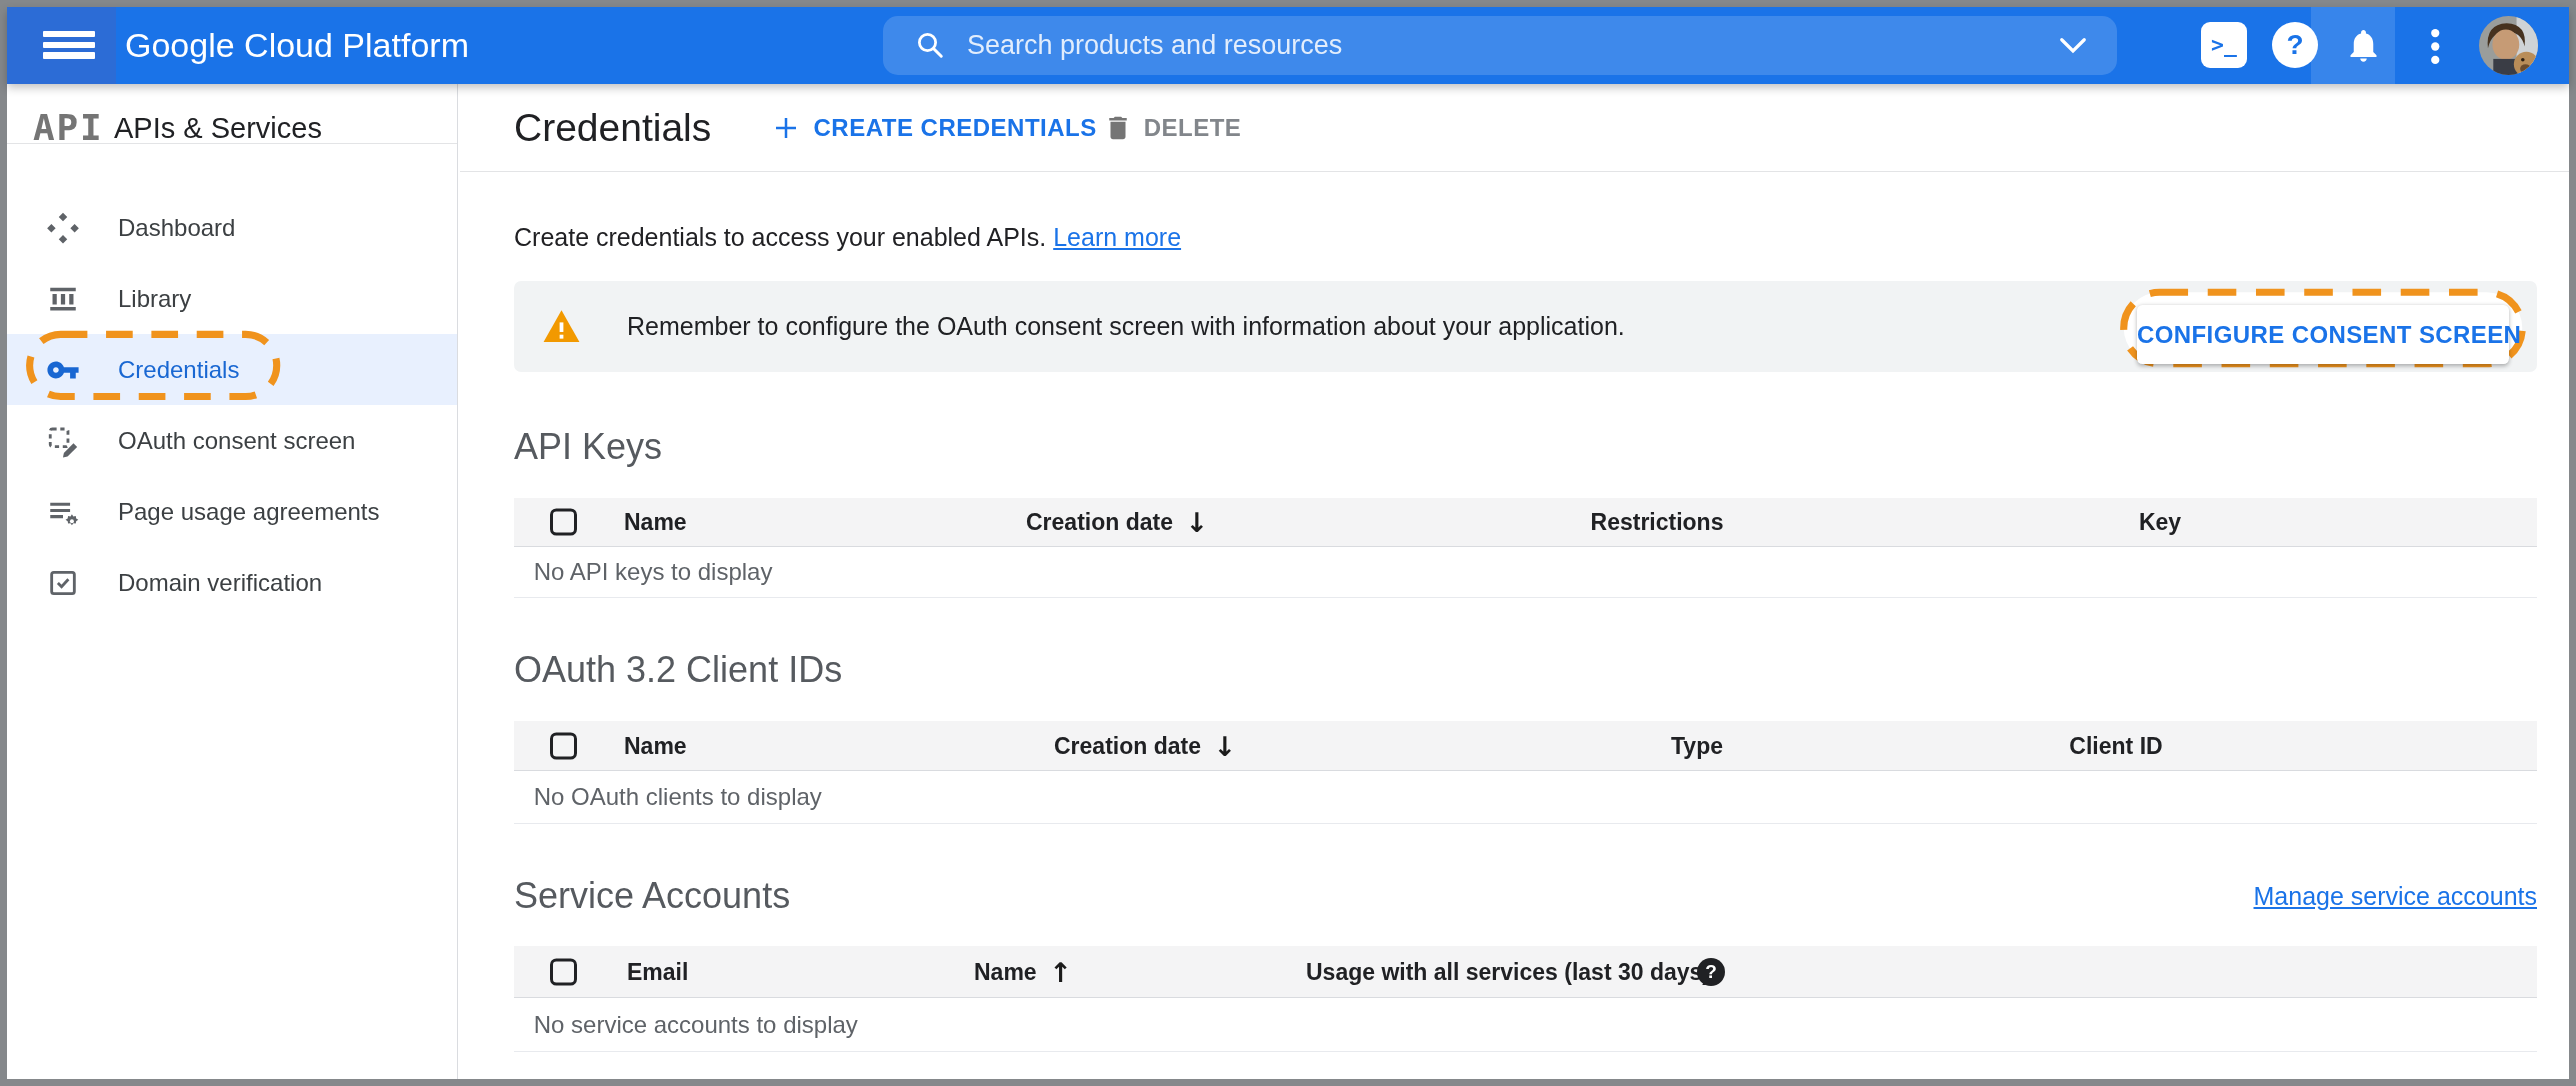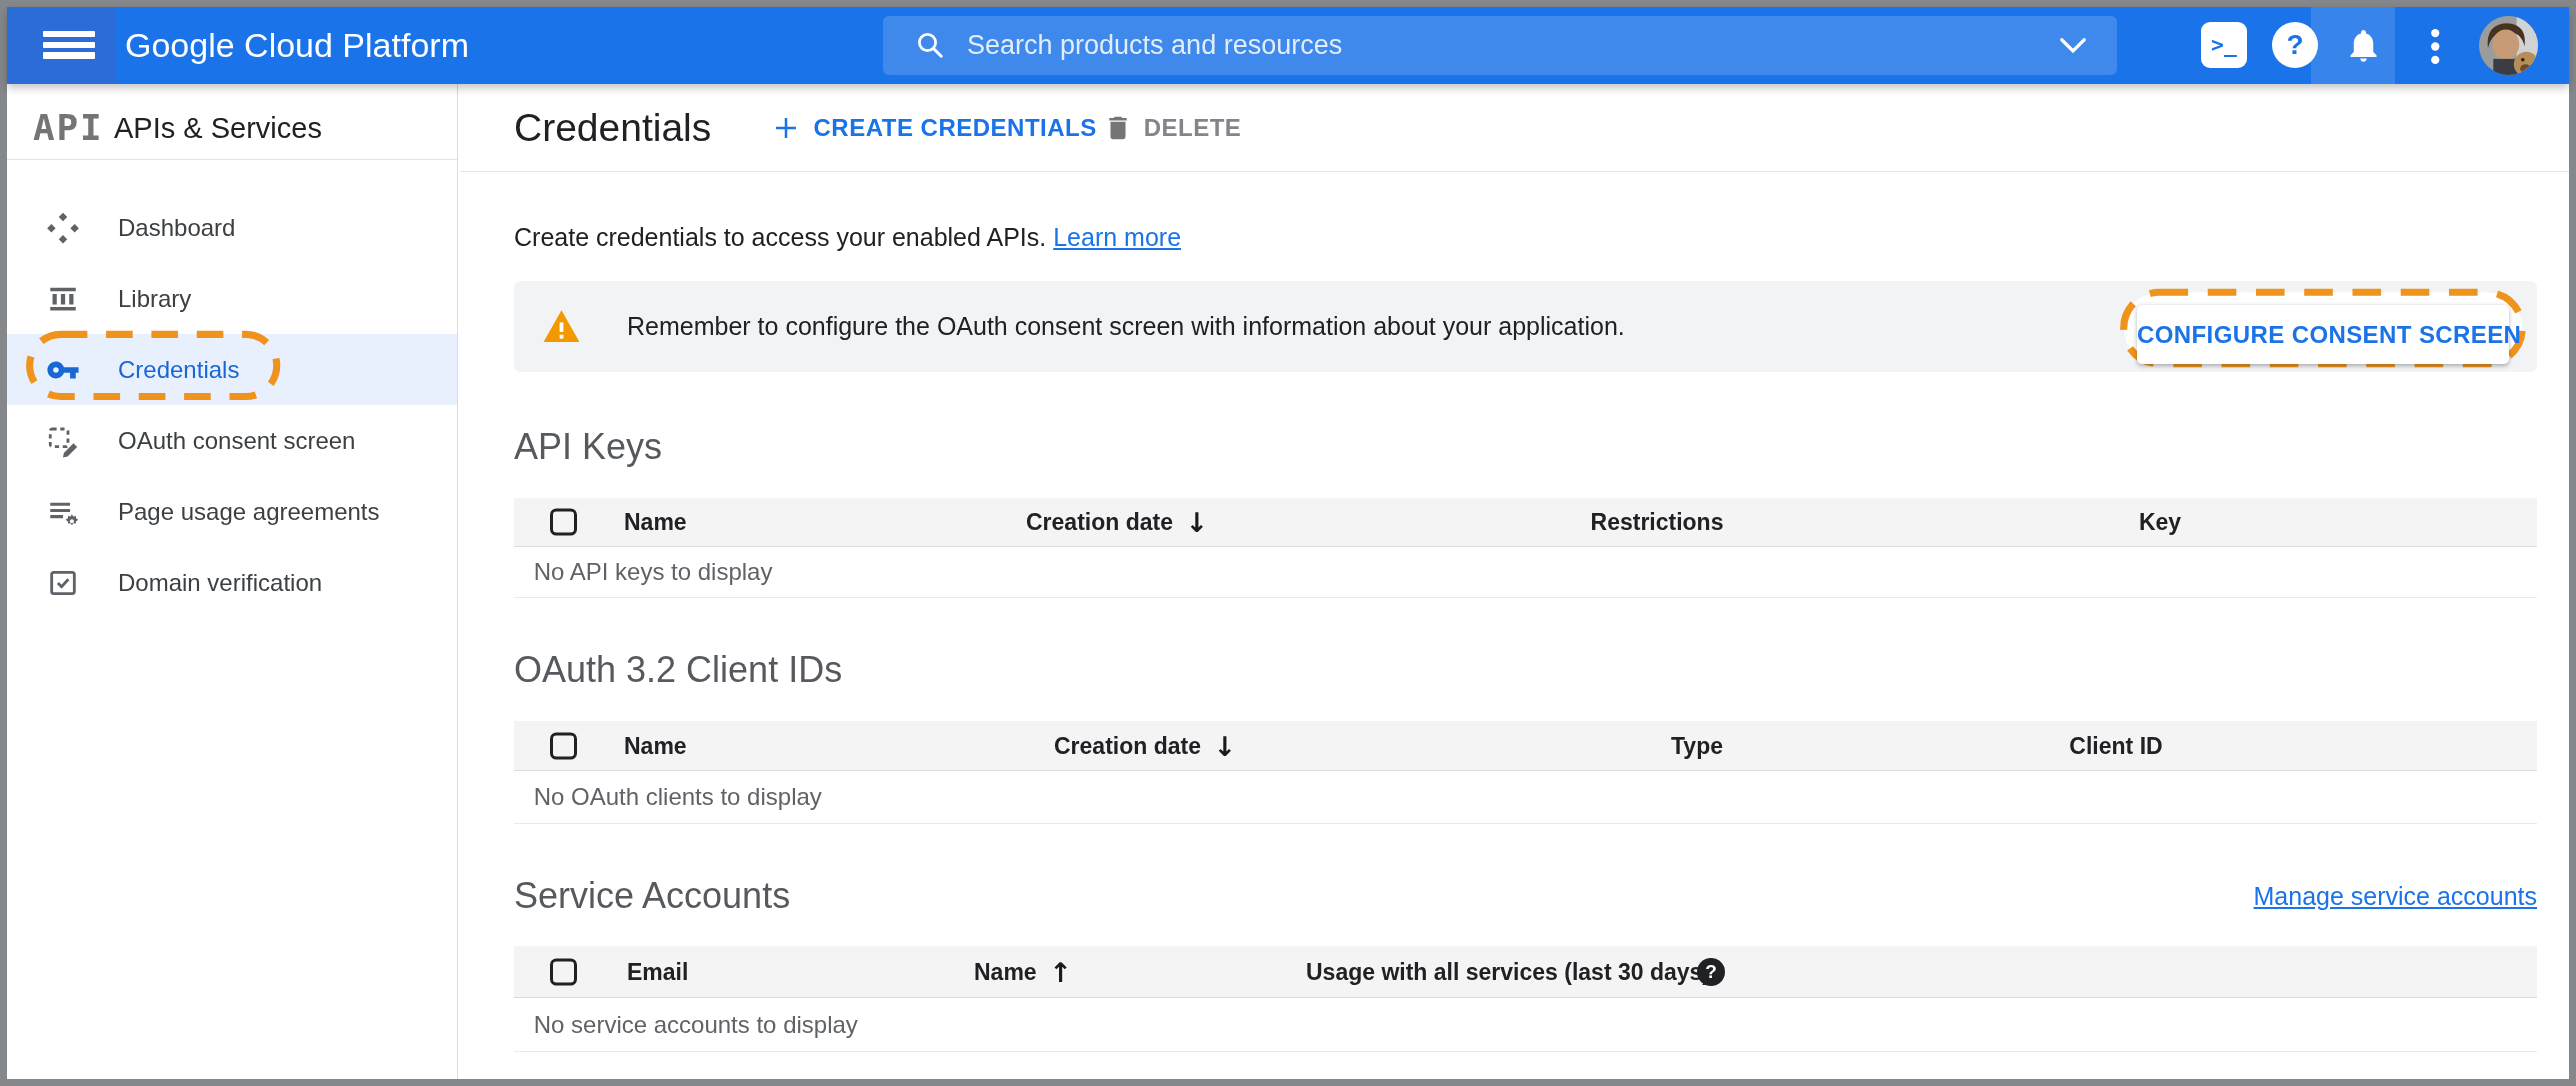--- a/index.html
+++ b/index.html
@@ -10,36 +10,36 @@
   
   .topbar{position:absolute;left:0;top:0;width:2562px;height:77px;background:#1a73e8;box-shadow:0 3.6px 9px rgba(0,0,0,.25);z-index:30;}
   .menu-panel{position:absolute;left:0;top:0;width:109px;height:77px;background:#2c6cd6;}
   .hamburger{position:absolute;left:36px;top:24px;width:52px;height:29px;cursor:pointer;}
   .hamburger i{position:absolute;left:0;width:52px;height:6.3px;background:#fff;border-radius:0.9px;}
   .hamburger i:nth-child(1){top:0;} .hamburger i:nth-child(2){top:10.7px;} .hamburger i:nth-child(3){top:21.4px;}
   .gcp-logo{position:absolute;left:118px;top:0;height:77px;line-height:77px;color:#fff;font-size:34px;white-space:nowrap;}
   .project-sel{position:absolute;left:490px;top:0;height:77px;display:flex;align-items:center;cursor:pointer;}
   .project-sel .plabel{color:#fff;font-size:27px;margin-left:9px;white-space:nowrap;}
   .project-sel .caret{margin-left:19.7px;margin-top:3.6px;}
-  .searchbox{position:absolute;left:876px;top:9px;width:1234px;height:59px;background:rgba(255,255,255,.16);border-radius:6px;}
+  .searchbox{position:absolute;left:876px;top:9px;width:1234px;height:59px;background:rgba(255,255,255,.16);border-radius:15px;}
   .searchbox .mag{position:absolute;left:32px;top:14.3px;}
   .searchbox input{position:absolute;left:82px;top:0;width:1054px;height:59px;background:transparent;border:none;outline:none;color:#fff;font-size:27px;font-family:"Liberation Sans",sans-serif;}
   .searchbox input::placeholder{color:rgba(255,255,255,.85);opacity:1;}
   .searchbox .sb-caret{position:absolute;left:1175px;top:21.4px;}
   .bell-band{position:absolute;left:2304px;top:0;width:84px;height:77px;background:rgba(255,255,255,.13);}
   .tb-icon{position:absolute;top:15px;width:46px;height:46px;}
   .shell{left:2194px;background:#fff;border-radius:9px;color:#1a73e8;font-family:"DejaVu Sans Mono",monospace;font-weight:bold;font-size:21.4px;text-align:center;line-height:45px;cursor:pointer;}
   .helpc{left:2265px;background:#fff;border-radius:50%;color:#1a73e8;font-weight:bold;font-size:28px;text-align:center;line-height:46px;cursor:pointer;}
   .bell{position:absolute;left:2337px;top:19px;cursor:pointer;}
   .dots{position:absolute;left:2422px;top:19.7px;cursor:pointer;}
   .avatar{position:absolute;left:2472px;top:9px;width:59px;height:59px;border-radius:50%;overflow:hidden;cursor:pointer;}
 
   
   .sidebar{position:absolute;left:0;top:77px;width:451px;height:995px;background:#fff;border-right:1.8px solid #dadce0;z-index:5;}
-  .sb-head{position:absolute;left:0;top:0;width:100%;height:76px;border-bottom:1.8px solid #e3e4e6;}
+  .sb-head{position:absolute;left:0;top:0;width:100%;height:60px;border-bottom:1.8px solid #e3e4e6;}
   .api-logo{position:absolute;left:26px;top:0;height:88px;line-height:88px;font-family:"DejaVu Sans Mono",monospace;font-weight:bold;font-size:36px;letter-spacing:1.8px;color:#757575;}
   .sb-title{position:absolute;left:107px;top:0;height:88px;line-height:88px;font-size:29px;color:#202124;white-space:nowrap;}
   .sb-list{position:absolute;left:0;top:108px;width:100%;}
   .sb-item{position:relative;height:71px;display:flex;align-items:center;padding-left:39px;cursor:pointer;}
   .sb-item .sb-ic{width:34px;height:34px;flex:0 0 34px;display:flex;align-items:center;justify-content:center;}
   .sb-item .sb-label{margin-left:38px;font-size:24px;color:#3c4043;white-space:nowrap;}
   .sb-item.active{background:#e8f0fe;}
   .sb-item.active .sb-label{color:#1967d2;}
   .cred-annot{position:absolute;left:13.4px;top:245px;pointer-events:none;z-index:6;}
 

